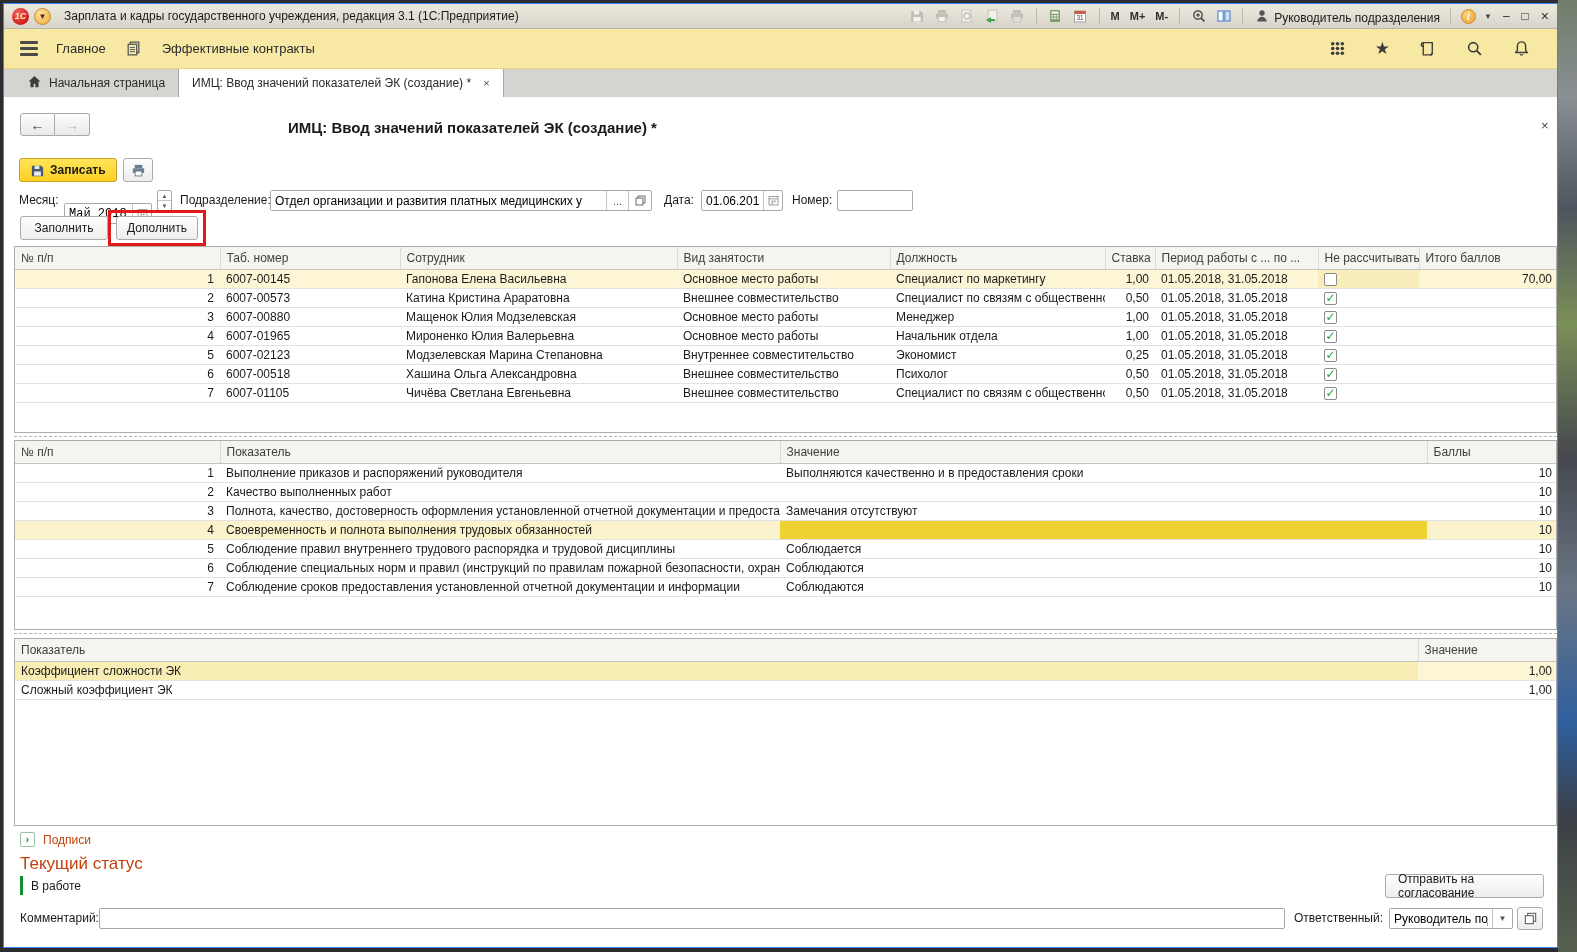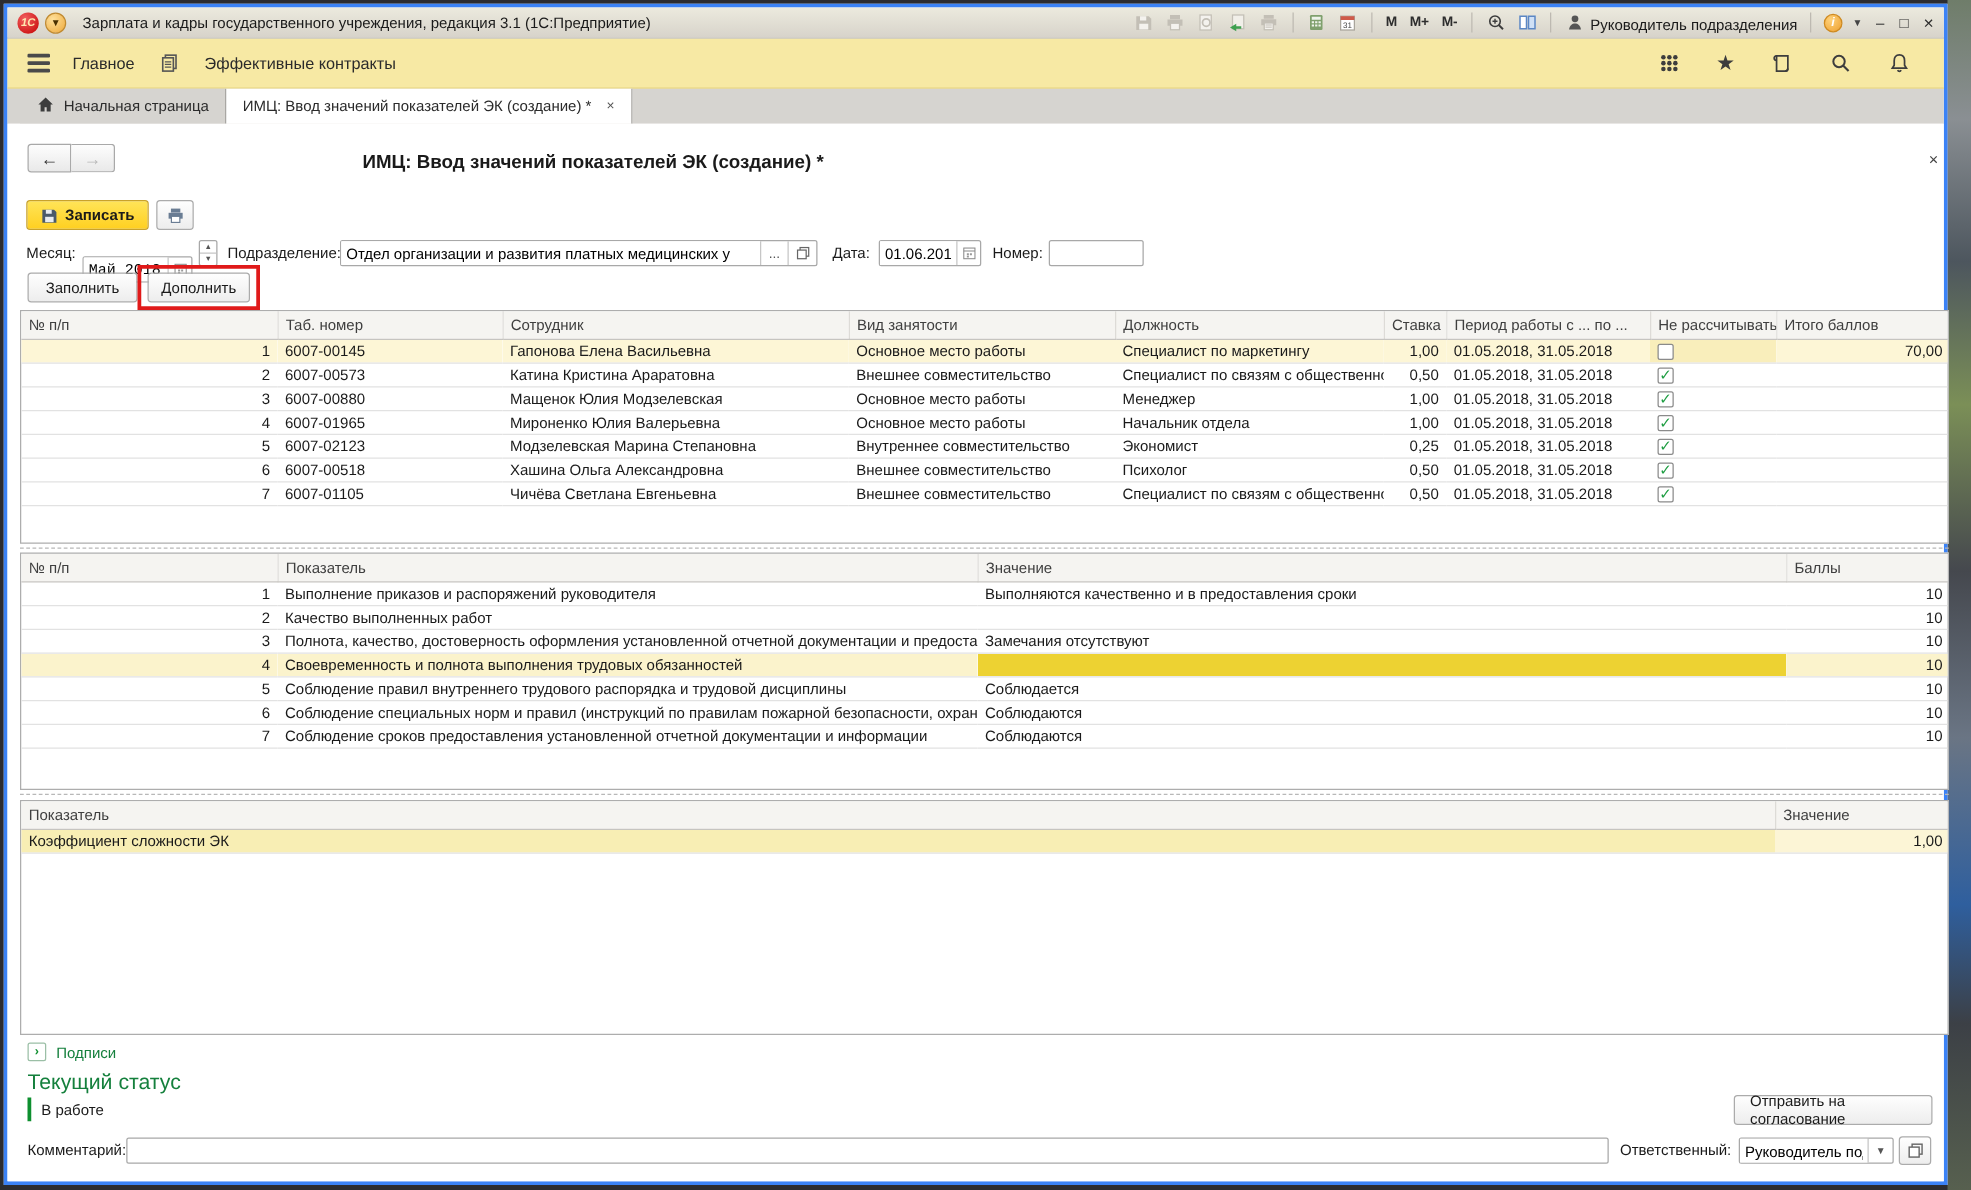--- a/index.html
+++ b/index.html
@@ -1,21 +1,21 @@
 <!DOCTYPE html>
 <html><head>
 <meta charset="utf-8">
 <style>
   * { box-sizing: border-box; margin: 0; padding: 0; }
   html,body { width:1577px; height:952px; }
   body { font-family:"Liberation Sans","DejaVu Sans",sans-serif; background:#2c2c30; position:relative; overflow:hidden; }
   #bg-strip { position:absolute; right:0; top:0; width:19px; height:100%;
     background:linear-gradient(180deg,#6f7d6a 0%,#8a8f93 10%,#4d565e 22%,#7b8f57 34%,#45484e 48%,#6a7584 62%,#2f5f9e 76%,#3c4046 86%,#57604f 100%); }
   #window { position:absolute; left:3px; top:3px; width:1555px; height:945px; background:#fff;
-    border:3px solid #3b82f6; display:flex; flex-direction:column; }
+    border:1px solid #3b82f6; display:flex; flex-direction:column; }
 
   
   .titlebar { height:25px; flex:0 0 auto; background:linear-gradient(#eceade,#d7d3ca);
     border-bottom:1px solid #b9b5ad; display:flex; align-items:center; padding:0 8px; gap:5px; font-size:12px; color:#1a1a1a; }
   .logo1c { width:17px; height:17px; border-radius:50%; background:radial-gradient(circle at 35% 30%,#f26060,#c40000);
     color:#ffe9b0; font-size:9px; font-weight:bold; font-style:italic; display:flex; align-items:center; justify-content:center; flex:0 0 auto;}
   .dropbtn { width:17px; height:17px; border-radius:50%; background:radial-gradient(circle at 35% 30%,#ffe09a,#eda93c);
     border:1px solid #c08a30; display:flex; align-items:center; justify-content:center; font-size:8px; color:#4a3000; flex:0 0 auto;}
   .tb-title { margin-left:8px; white-space:nowrap; }
   .tb-sp { flex:1; }
@@ -92,21 +92,21 @@
   tr.selected2 td { background:#fbf3cc; }
   td.selcell { background:#edd232 !important; }
   tr.selected3 td { background:#fcf5d6; }
   td.coefname { background:#f8eeb4 !important; }
   .cb { width:13px; height:13px; border:1px solid #8a8a8a; border-radius:2px; background:#fff;
     display:inline-flex; align-items:center; justify-content:center; vertical-align:middle; }
   .cb.checked::after { content:"✓"; color:#1f9e43; font-weight:bold; font-size:12px; line-height:1; }
   .splitter { position:absolute; left:10px; width:1543px; border-top:1px dashed #b8b8b8; }
 
   
-  .green { color:#15803d; }
+  .green { color:#c2410c; }
   .expander { width:15px; height:15px; border:1px solid #9bbfa6; border-radius:2px; background:#fff;
     display:inline-flex; align-items:center; justify-content:center; color:#0e8f2f; font-size:10px; font-weight:bold; }
   .status-val { border-left:3px solid #0e8f2f; padding-left:8px; height:19px; display:flex; align-items:center; }
 </style>
 </head>
 <body>
 
 <div id="bg-strip"></div>
 
 <div id="window">
@@ -536,20 +536,24 @@
             <tr id="t3-head">
               <th>Показатель</th>
               <th>Значение</th>
             </tr>
           </thead>
         <tbody id="t3-body">
             <tr class="selected3">
               <td class="coefname">Коэффициент сложности ЭК</td>
               <td class="right">1,00</td>
             </tr>
+            <tr>
+              <td>Сложный коэффициент ЭК</td>
+              <td class="right">1,00</td>
+            </tr>
           </tbody>
       </table>
     </div>
 
     <div class="abs" style="left:16px; top:735px; display:flex; align-items:center; gap:8px;">
       <span class="expander">›</span>
       <span class="green">Подписи</span>
     </div>
     <div class="abs green" style="left:16px; top:757px; font-size:17px;">Текущий статус</div>
     <div class="abs status-val" style="left:16px; top:779px;">В работе</div>

